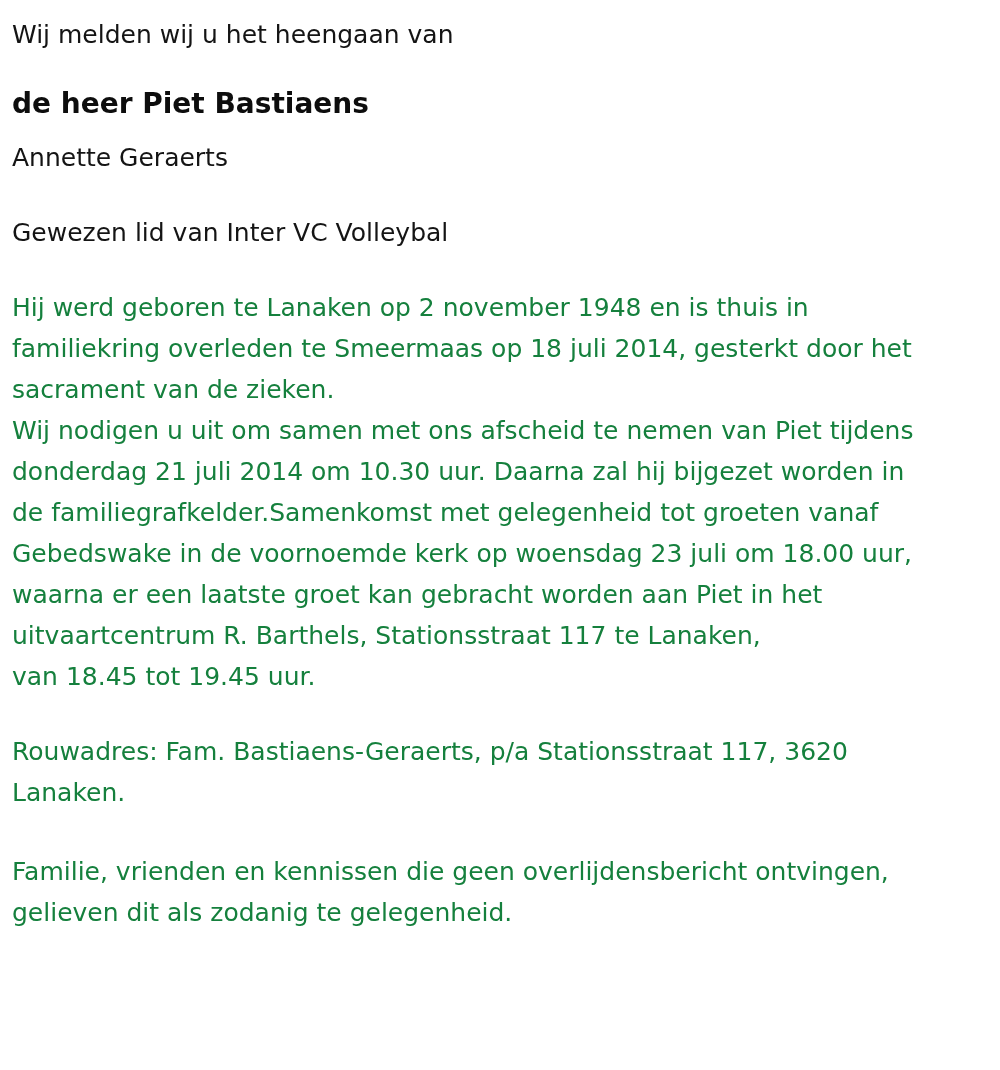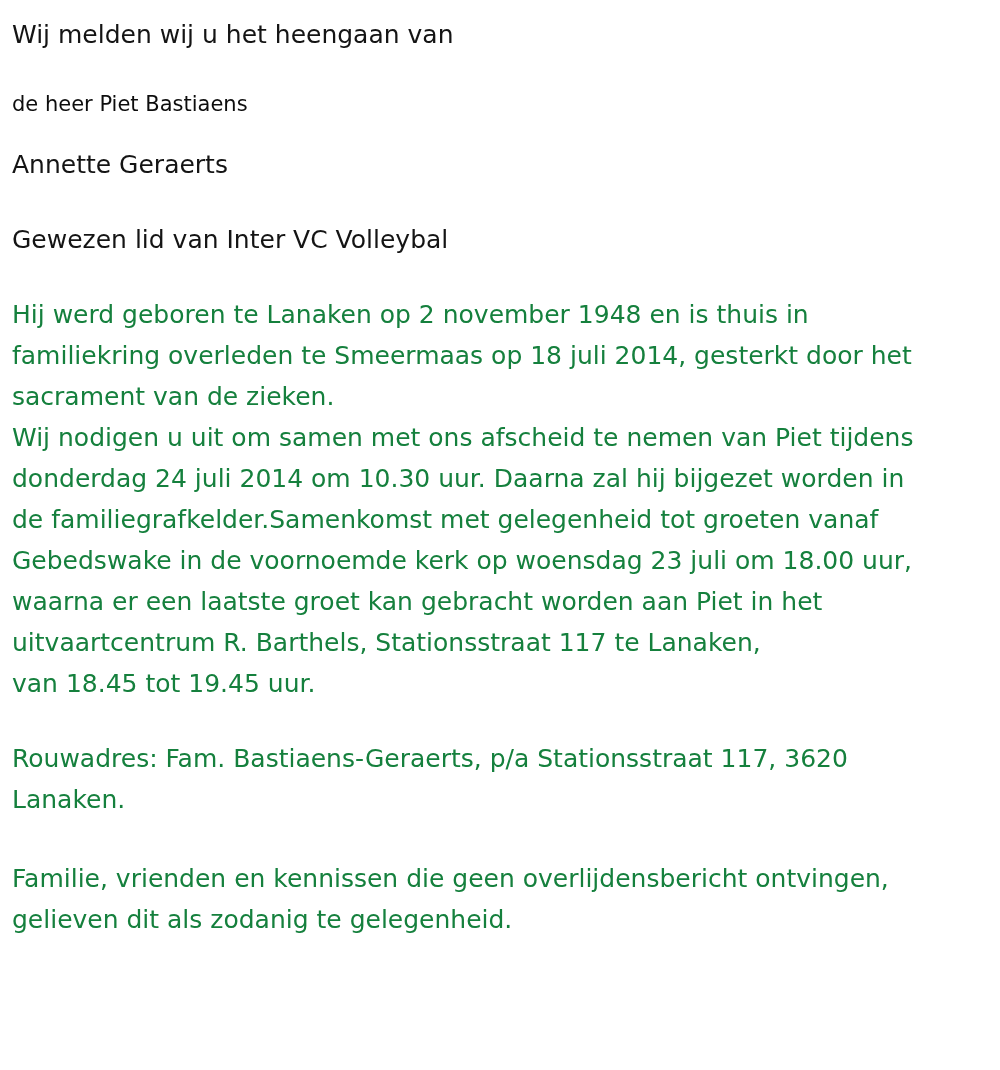--- a/index.html
+++ b/index.html
@@ -21,26 +21,26 @@
     padding: 14px 30px 0 12px;
     background: #ffffff;
   }
   .line {
     font-size: 25px;
     line-height: 41px;
     color: #141414;
     white-space: pre-wrap;
   }
   .name {
-    font-size: 21px;
-    font-weight: normal;
+    font-size: 28px;
+    font-weight: bold;
     line-height: 50px;
     color: #0d0d0d;
     margin-top: 24px;
-    margin-bottom: 15px;
+    margin-bottom: 8px;
   }
   .intro {
     margin-bottom: 0;
   }
   .spacer-md { height: 34px; }
   .spacer-lg { height: 38px; }
   .para {
     font-size: 25px;
     line-height: 41px;
     color: #15803d;
@@ -65,21 +65,21 @@
 
   <div class="line">Gewezen lid van Inter VC Volleybal</div>
 
   <div class="spacer-md"></div>
 
   <div class="para">
     <p>Hij werd geboren te Lanaken op 2 november 1948 en is thuis in</p>
     <p>familiekring overleden te Smeermaas op 18 juli 2014, gesterkt door het</p>
     <p>sacrament van de zieken.</p>
     <p>Wij nodigen u uit om samen met ons afscheid te nemen van Piet tijdens</p>
-    <p>donderdag 24 juli 2014 om 10.30 uur. Daarna zal hij bijgezet worden in</p>
+    <p>donderdag 21 juli 2014 om 10.30 uur. Daarna zal hij bijgezet worden in</p>
     <p>de familiegrafkelder.Samenkomst met gelegenheid tot groeten vanaf</p>
     <p>Gebedswake in de voornoemde kerk op woensdag 23 juli om 18.00 uur,</p>
     <p>waarna er een laatste groet kan gebracht worden aan Piet in het</p>
     <p>uitvaartcentrum R. Barthels, Stationsstraat 117 te Lanaken,</p>
     <p>van 18.45 tot 19.45 uur.</p>
   </div>
 
   <div class="spacer-md"></div>
 
   <div class="para">

